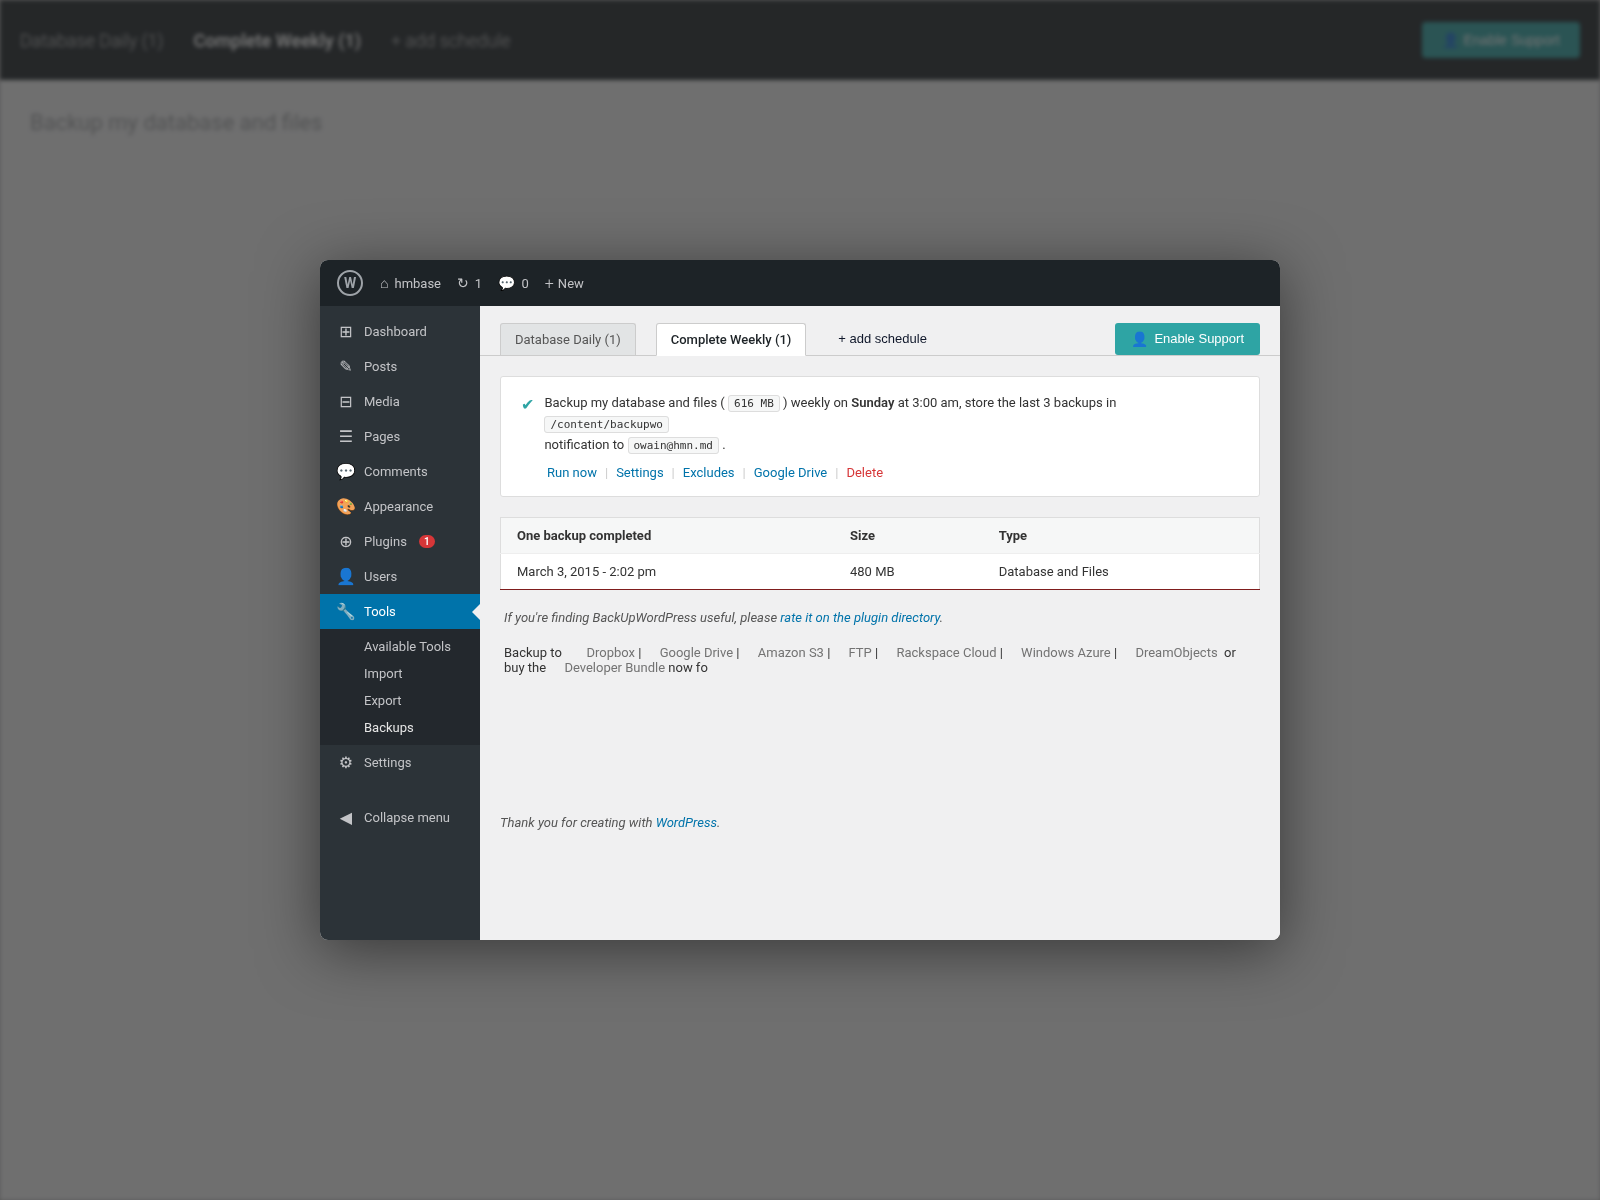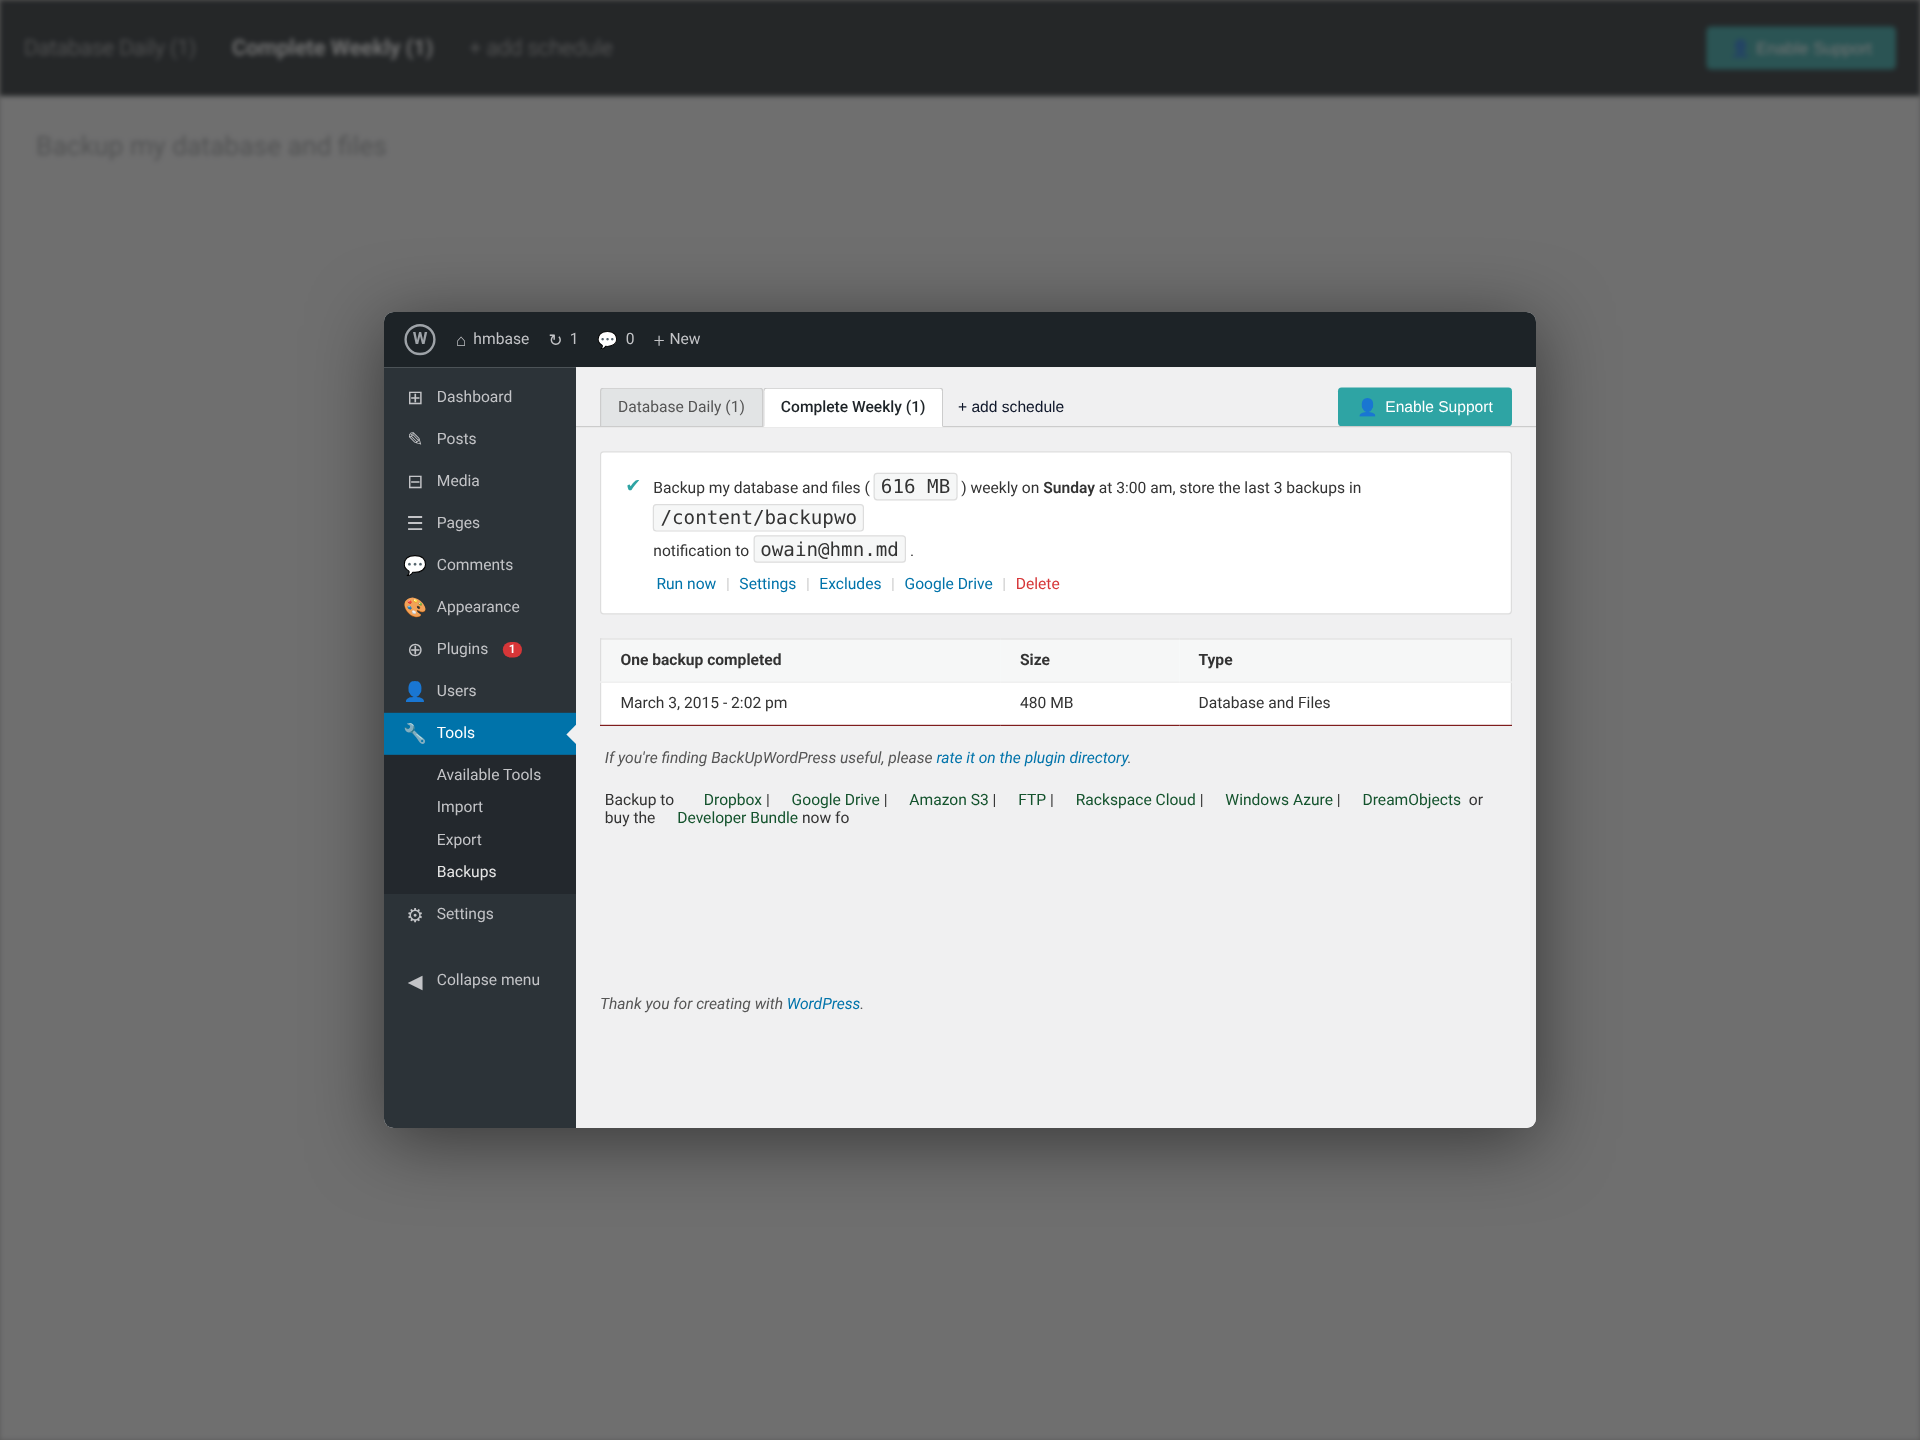--- a/index.html
+++ b/index.html
@@ -207,21 +207,21 @@
       background: #f0f0f1;
       overflow-y: auto;
     }
 
     
     .tabs-bar {
       background: #f0f0f1;
       padding: 16px 20px 0;
       display: flex;
       align-items: center;
-      gap: 0;
+      gap: 20px;
       border-bottom: 1px solid #ccc;
     }
     .tab {
       padding: 8px 14px;
       background: #e2e4e5;
       border: 1px solid #ccc;
       border-bottom: none;
       border-radius: 3px 3px 0 0;
       color: #555;
       font-size: 13px;
@@ -290,21 +290,21 @@
       font-size: 13px;
       color: #333;
       line-height: 1.6;
     }
     .backup-desc-text code {
       background: #f6f7f7;
       border: 1px solid #ddd;
       padding: 1px 5px;
       border-radius: 3px;
       font-family: monospace;
-      font-size: 16px;
+      font-size: 11px;
     }
     .backup-desc-text strong {
       font-weight: 600;
     }
     .backup-actions {
       display: flex;
       gap: 8px;
       padding-left: 26px;
     }
     .backup-action-link {
@@ -359,21 +359,21 @@
     }
 
     
     .backup-destinations {
       font-size: 13px;
       color: #333;
       margin-bottom: 20px;
       padding: 0 4px;
     }
     .backup-destinations a {
-      color: #14532d;
+      color: #737373;
       text-decoration: none;
       padding-left: 15px;
     }
 
     
     .thank-you {
       font-size: 13px;
       color: #555;
       font-style: italic;
       margin-top: auto;

